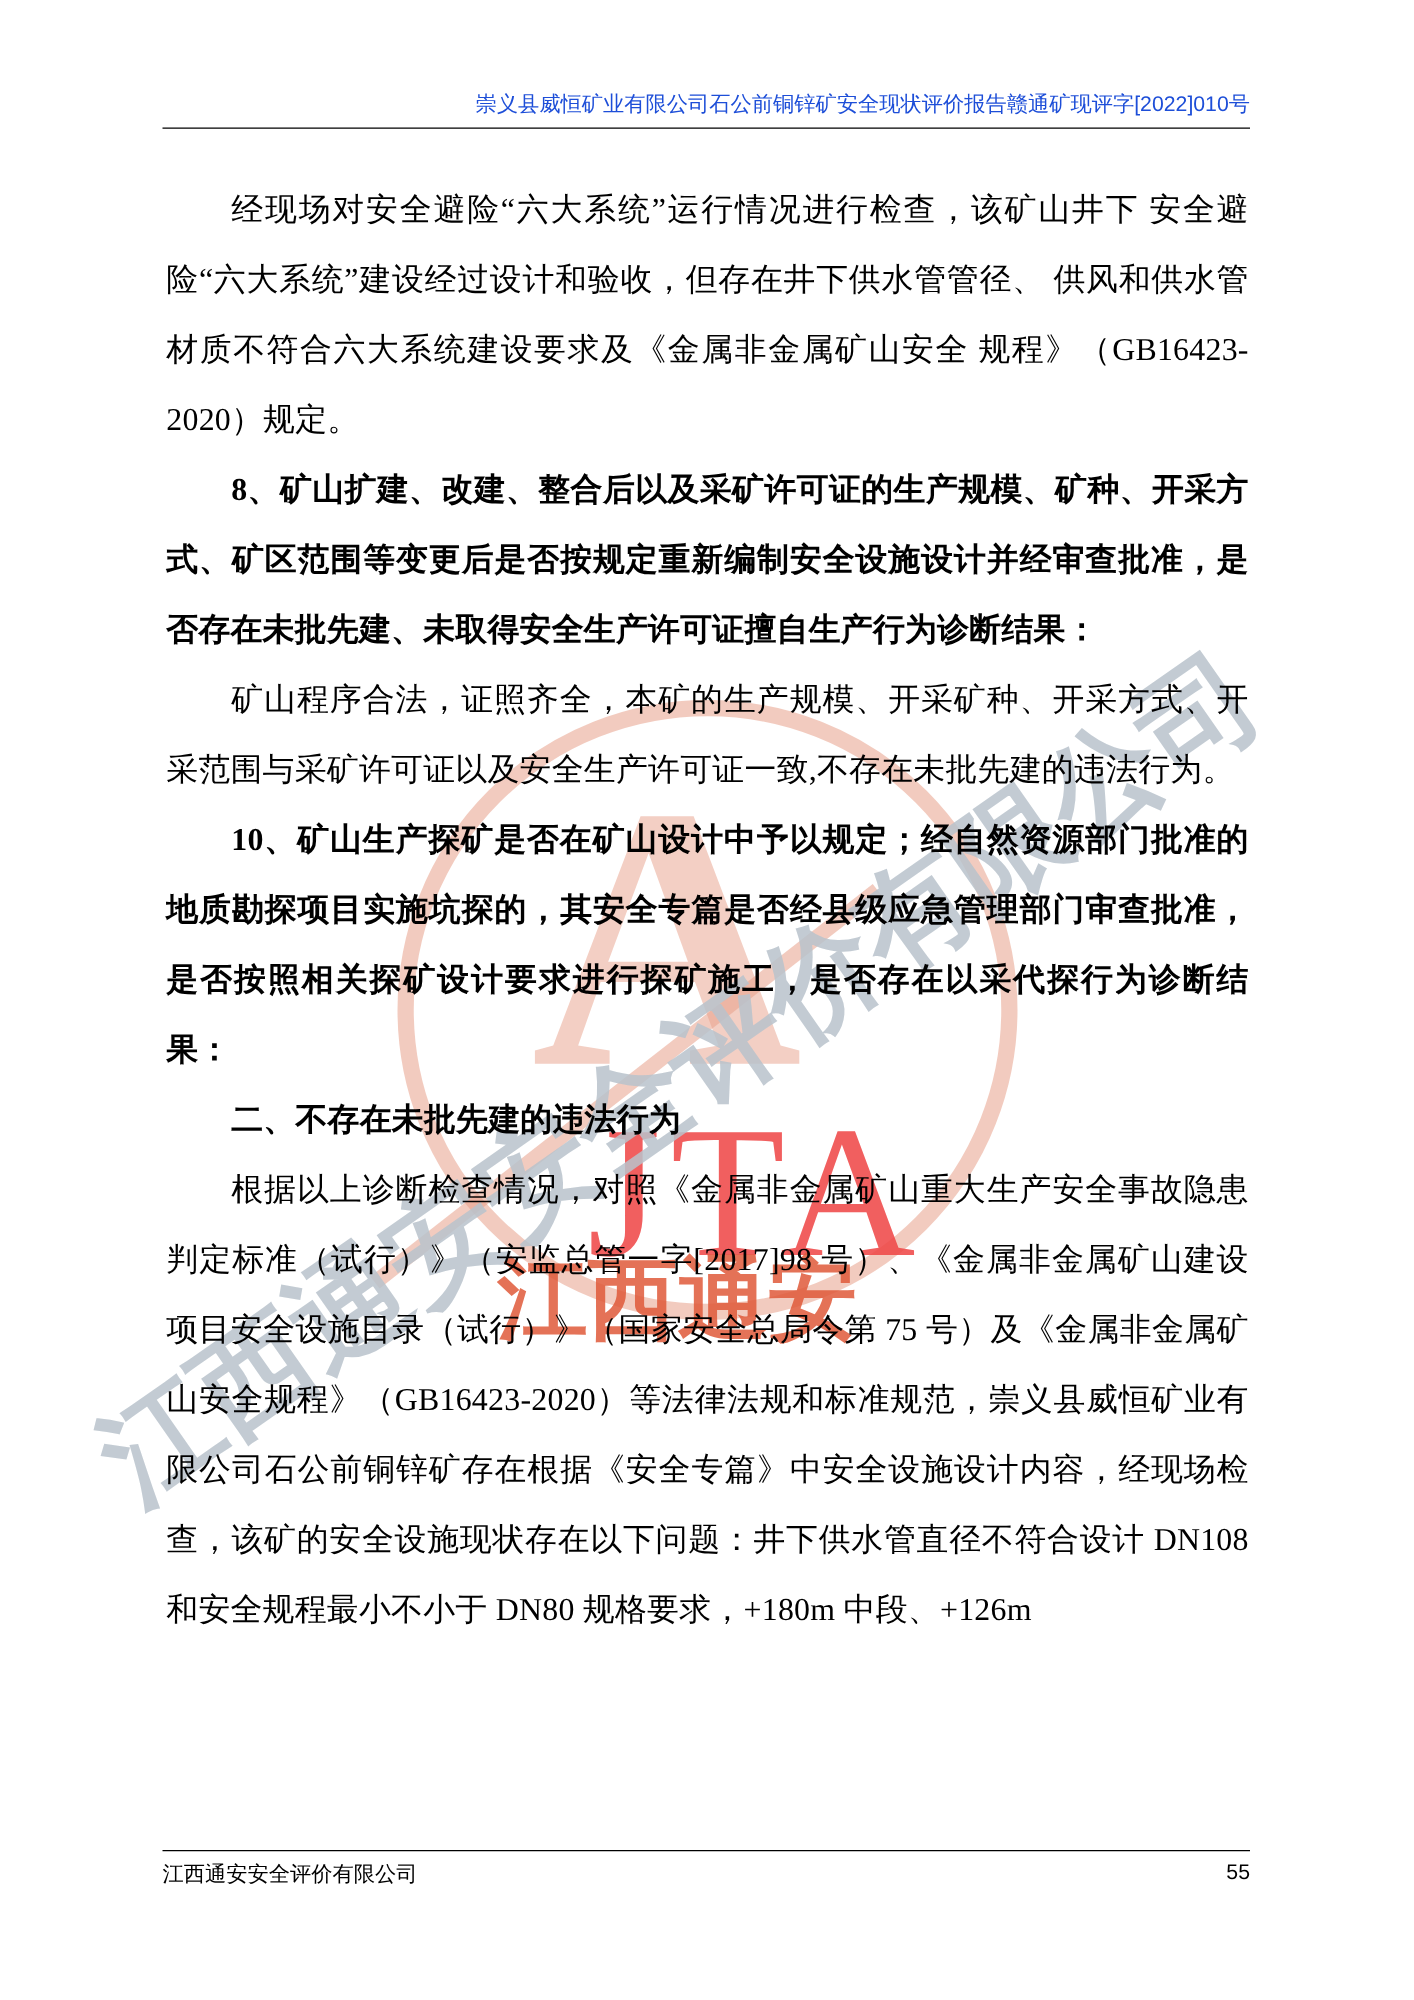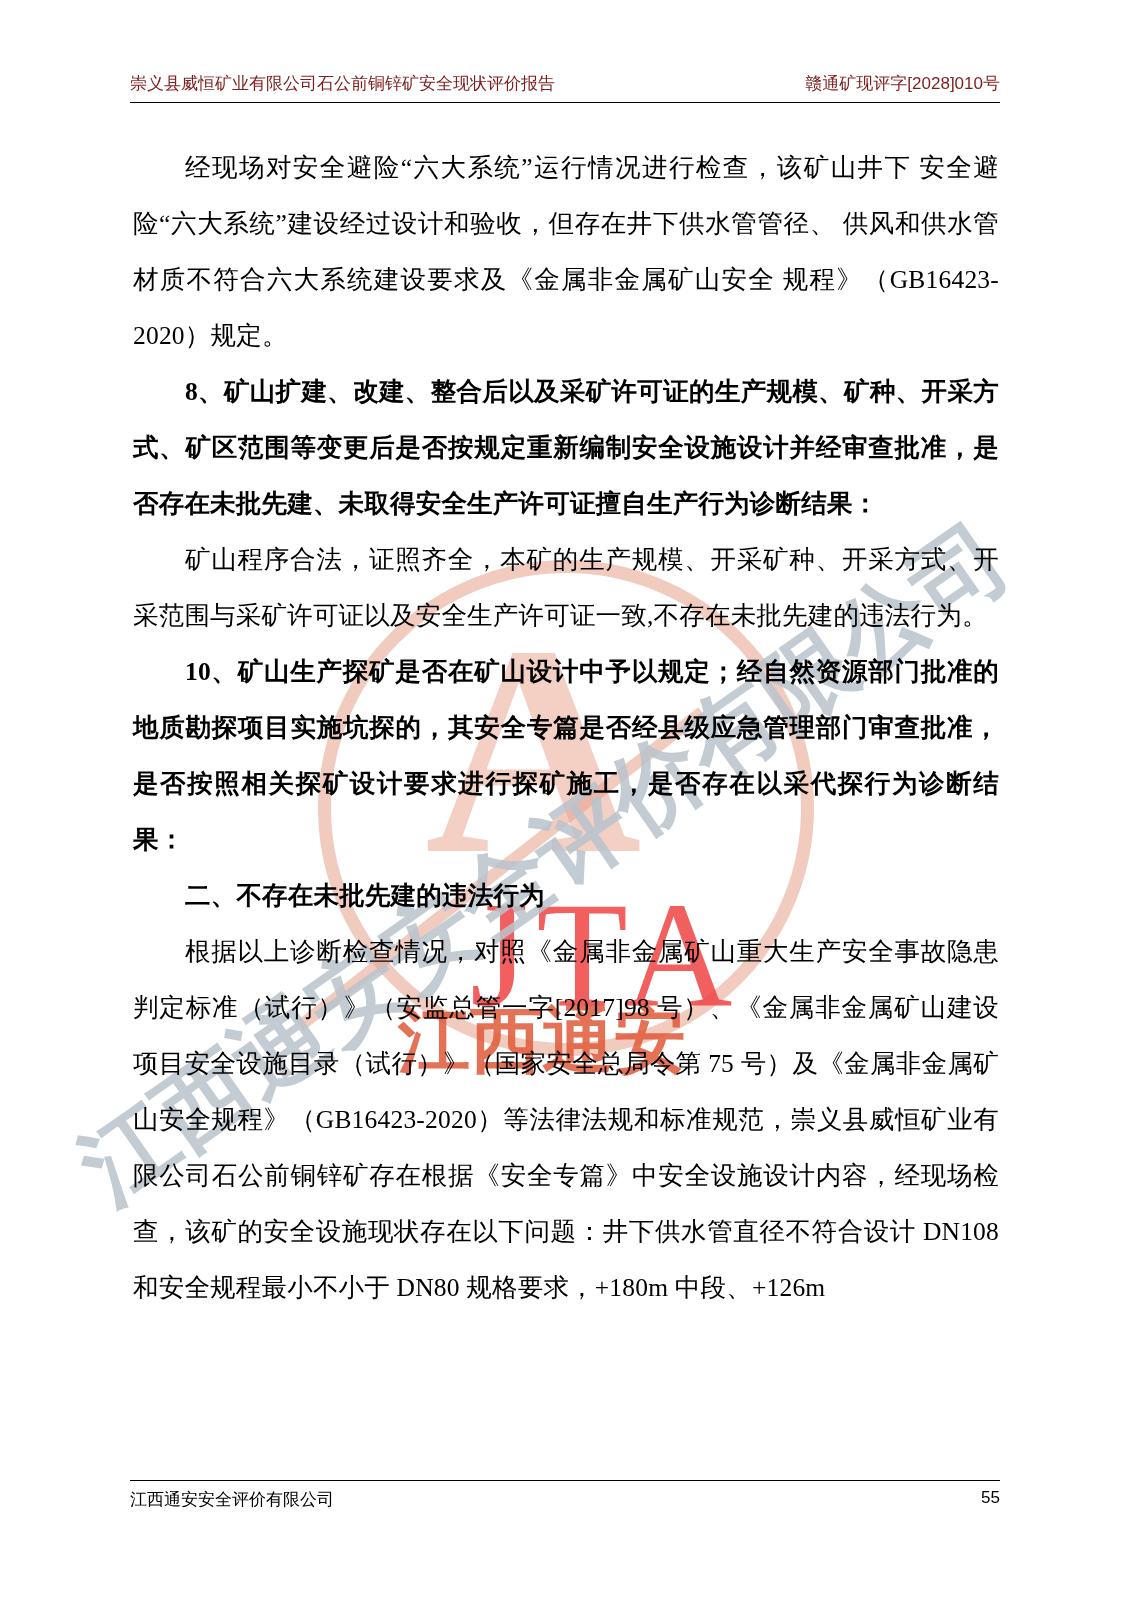--- a/index.html
+++ b/index.html
@@ -97,24 +97,24 @@
     font-weight: 700;
   }
 
   
   .header {
     position: absolute;
     left: 130px;
     top: 72px;
     width: 870px;
     display: flex;
-    justify-content: space-between;
+    justify-content: flex-end;
     align-items: flex-end;
     font-size: 17px;
-    color: #7f1d1d;
+    color: #1d4ed8;
     z-index: 3;
   }
   .header .hdr-left { font-family: "Liberation Sans", sans-serif; }
   .header .hdr-right { font-family: "Liberation Sans", sans-serif; }
   .header-rule {
     position: absolute;
     left: 130px;
     top: 102px;
     width: 870px;
     height: 1px;
@@ -177,21 +177,21 @@
     <div class="wm-ring"></div>
     <div class="wm-A">A</div>
     <div class="wm-slash"></div>
     <div class="wm-jta">JTA</div>
     <div class="wm-diag">江西通安安全评价有限公司</div>
     <div class="wm-red-text">江西通安</div>
   </div>
 
   <div class="header">
     <span class="hdr-left">崇义县威恒矿业有限公司石公前铜锌矿安全现状评价报告</span>
-    <span class="hdr-right">赣通矿现评字[2028]010号</span>
+    <span class="hdr-right">赣通矿现评字[2022]010号</span>
   </div>
   <div class="header-rule"></div>
 
   <div class="content">
     <p class="indent">经现场对安全避险“六大系统”运行情况进行检查，该矿山井下 安全避险“六大系统”建设经过设计和验收，但存在井下供水管管径、 供风和供水管材质不符合六大系统建设要求及《金属非金属矿山安全 规程》（GB16423-2020）规定。</p>
     <p class="heading">8、矿山扩建、改建、整合后以及采矿许可证的生产规模、矿种、开采方式、矿区范围等变更后是否按规定重新编制安全设施设计并经审查批准，是否存在未批先建、未取得安全生产许可证擅自生产行为诊断结果：</p>
     <p class="indent">矿山程序合法，证照齐全，本矿的生产规模、开采矿种、开采方式、开采范围与采矿许可证以及安全生产许可证一致,不存在未批先建的违法行为。</p>
     <p class="heading">10、矿山生产探矿是否在矿山设计中予以规定；经自然资源部门批准的地质勘探项目实施坑探的，其安全专篇是否经县级应急管理部门审查批准，是否按照相关探矿设计要求进行探矿施工，是否存在以采代探行为诊断结果：</p>
     <p class="heading">二、不存在未批先建的违法行为</p>
     <p class="indent">根据以上诊断检查情况，对照《金属非金属矿山重大生产安全事故隐患判定标准（试行）》（安监总管一字[2017]98 号）、《金属非金属矿山建设项目安全设施目录（试行）》（国家安全总局令第 75 号）及《金属非金属矿山安全规程》（GB16423-2020）等法律法规和标准规范，崇义县威恒矿业有限公司石公前铜锌矿存在根据《安全专篇》中安全设施设计内容，经现场检查，该矿的安全设施现状存在以下问题：井下供水管直径不符合设计 DN108 和安全规程最小不小于 DN80 规格要求，+180m 中段、+126m</p>

